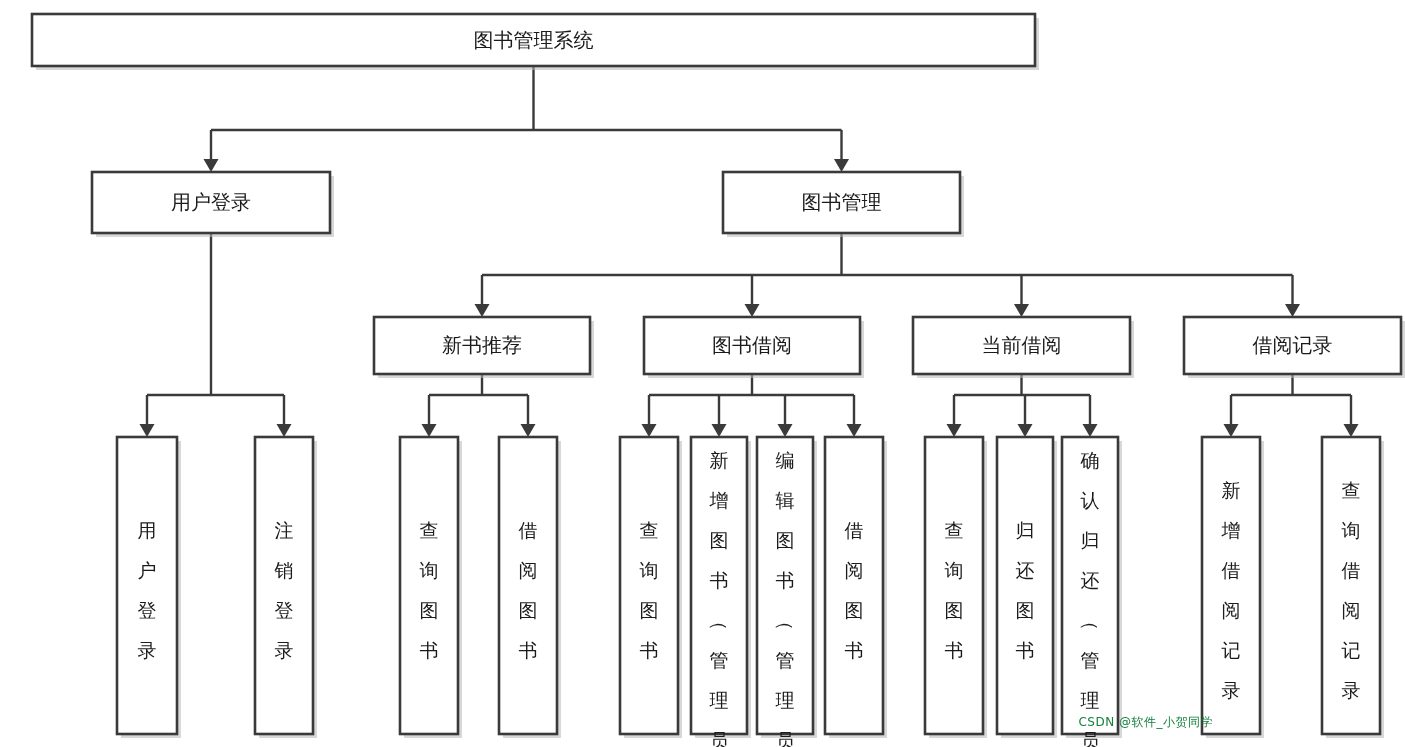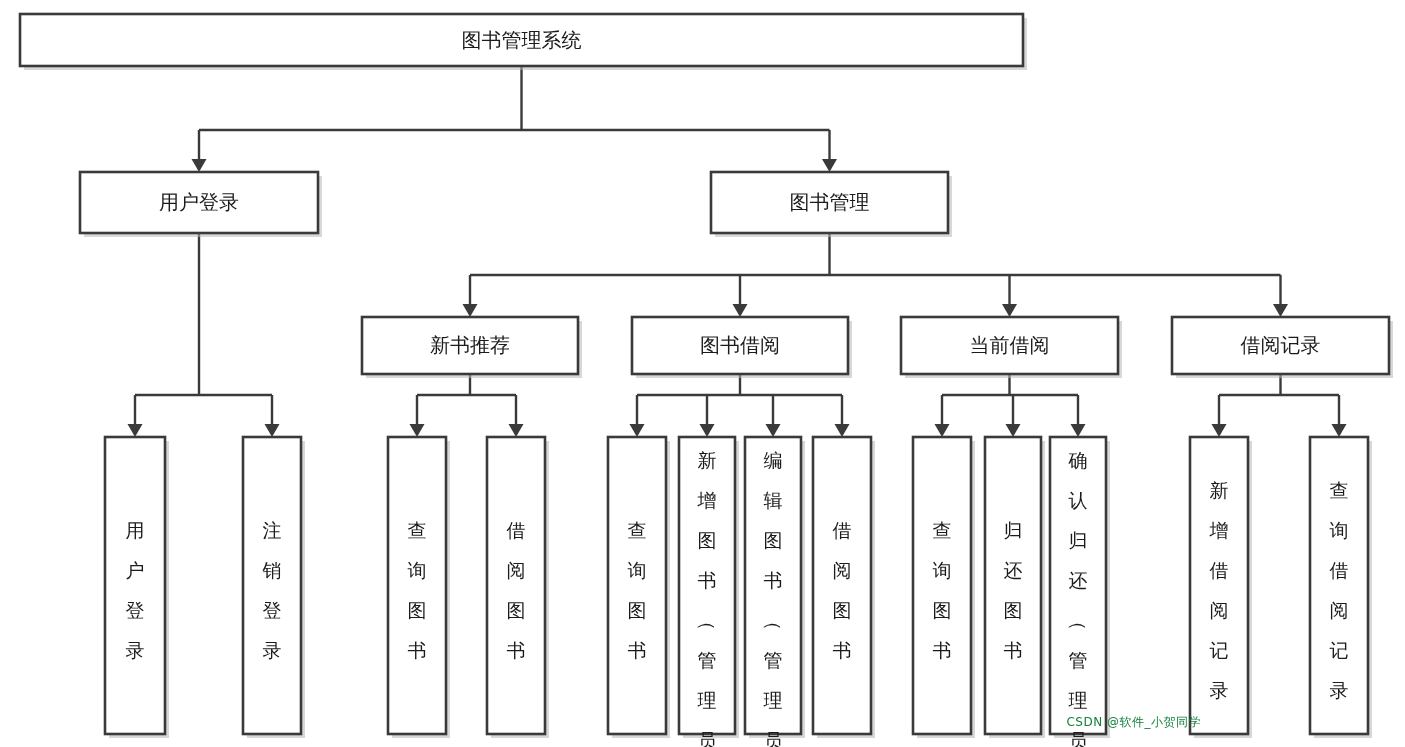--- a/index.html
+++ b/index.html
@@ -11,20 +11,21 @@
     width: 1405px;
     height: 747px;
     font-family: "DejaVu Sans", "Liberation Sans", sans-serif;
     overflow: hidden;
     position: relative;
   }
   #diagram-root {
     position: relative;
     width: 1209px;
     height: 747px;
+    margin-left: 12px;
   }
   svg.chart-svg {
     position: absolute;
     top: 0;
     left: 0;
     width: 1405px;
     height: 747px;
     display: block;
   }
   .node-box {

